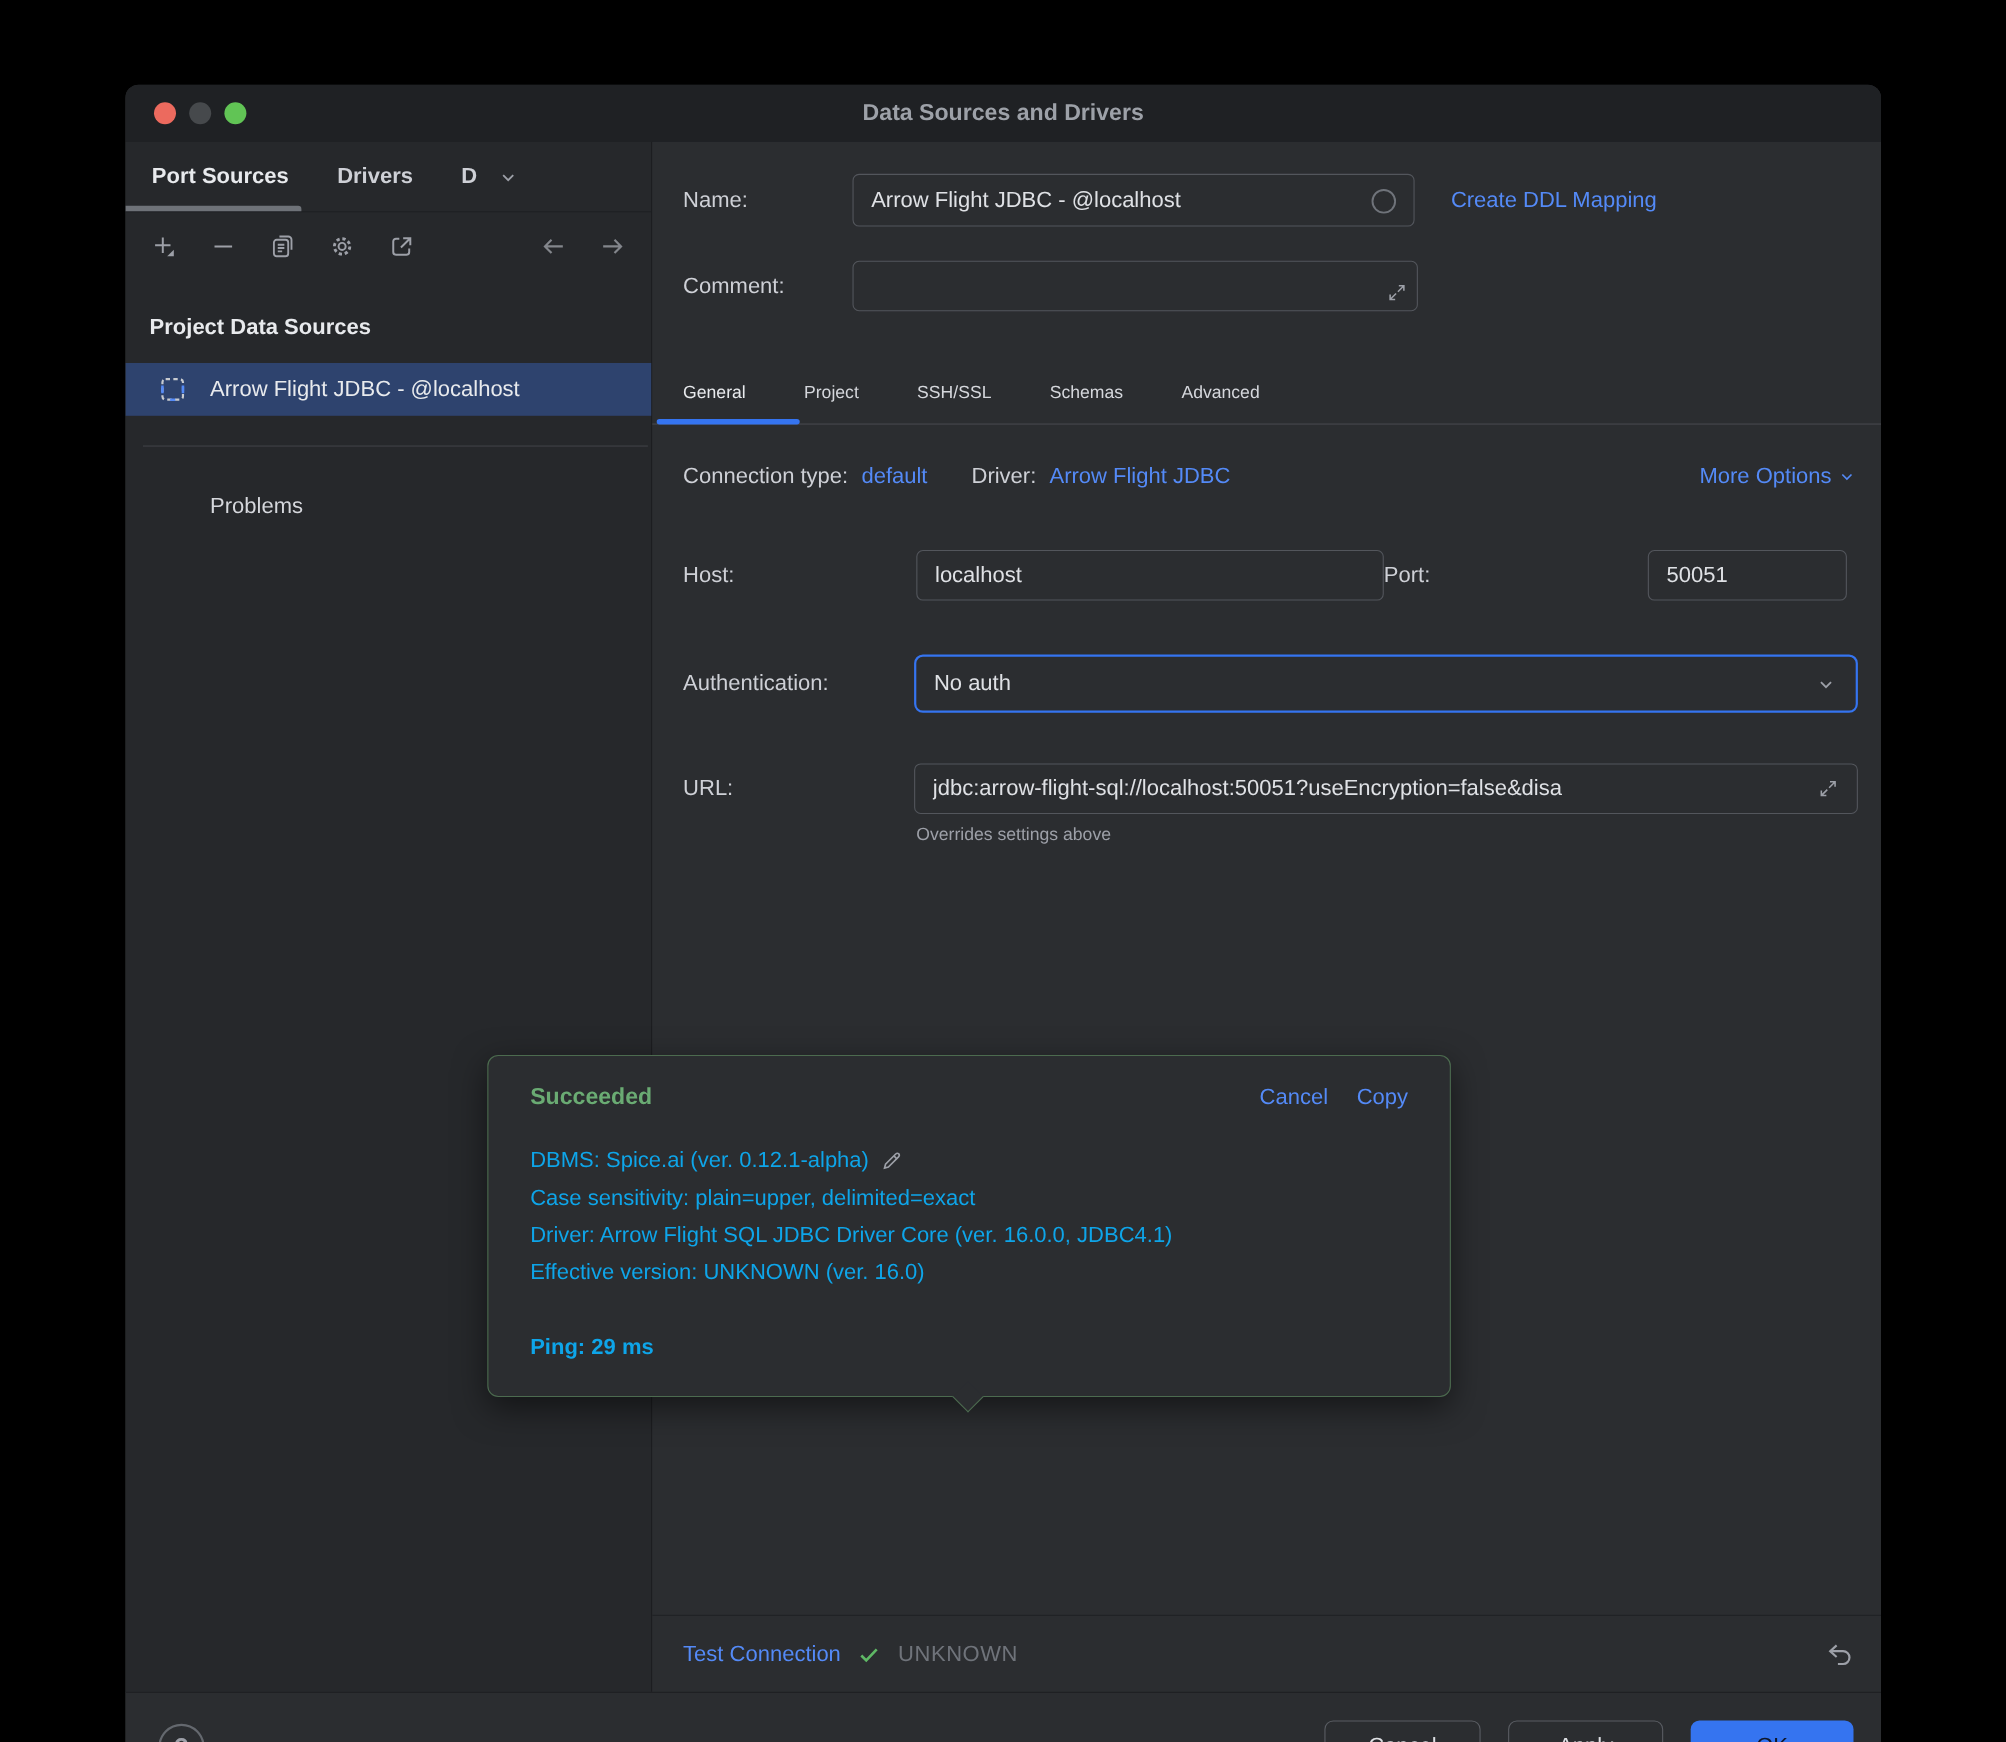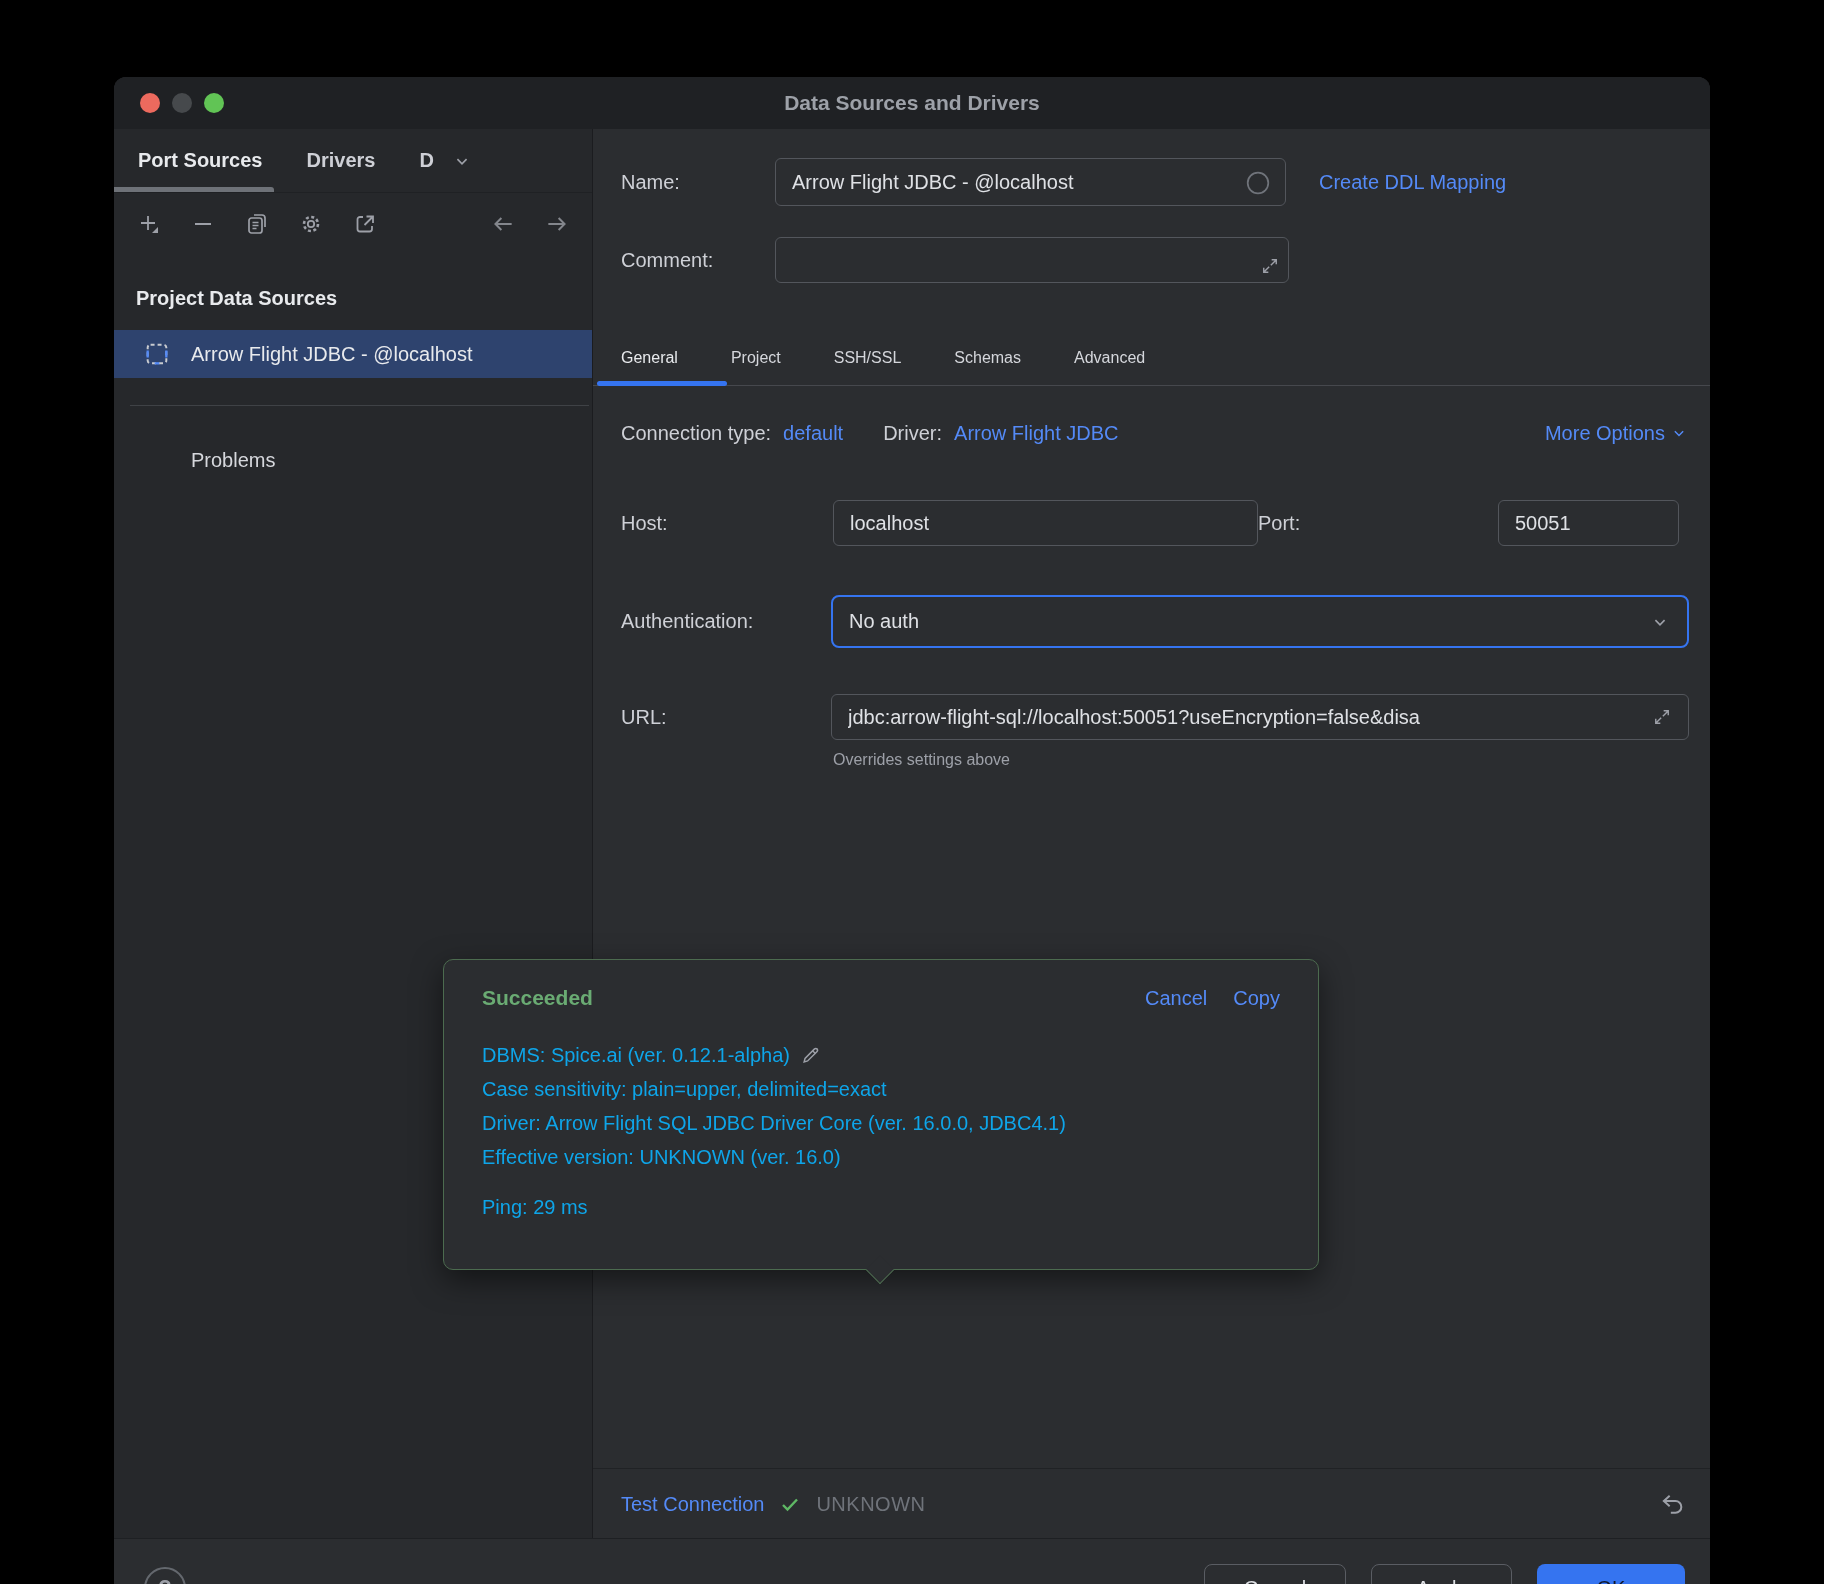--- a/index.html
+++ b/index.html
@@ -98,21 +98,21 @@
   
   .popup{position:absolute;left:329px;top:882px;width:874px;height:309px;z-index:50;
     background:#2B2D30;border:1.5px solid #4C6B4F;border-radius:10px;
     box-shadow:0 10px 30px rgba(0,0,0,.5);}
   .popup-tail{position:absolute;left:426px;bottom:-11px;width:19px;height:19px;background:#2B2D30;
     border-right:1.5px solid #4C6B4F;border-bottom:1.5px solid #4C6B4F;transform:rotate(45deg);}
   .popup-status{position:absolute;left:38px;top:26px;color:#6AAB73;font-weight:bold;font-size:21px;}
   .popup-links{position:absolute;right:38px;top:27px;display:flex;gap:26px;}
   .popup-lines{position:absolute;left:38px;top:78px;right:30px;font-size:20px;line-height:34px;color:#0ea5e9;}
   .popup-line{display:flex;align-items:center;gap:10px;white-space:nowrap;}
-  .popup-line.gap{margin-top:16px;}
+  .popup-line.gap{margin-top:34px;font-weight:bold;}
   
   .footer{position:absolute;left:0;right:0;bottom:0;height:98px;background:#2B2D30;
     border-top:1px solid #1E2023;display:flex;align-items:center;padding:0 25px 0 30px;gap:25px;}
   .help-btn{width:38px;height:38px;border:2px solid #64686E;border-radius:50%;color:#9DA0A8;
     display:flex;align-items:center;justify-content:center;font-size:22px;font-weight:bold;}
   .btn{height:48px;border-radius:8px;display:flex;align-items:center;justify-content:center;
     font-size:20px;box-sizing:border-box;}
   .btn.ghost{border:1.5px solid #5A5D63;color:#DFE1E5;background:transparent;}
   .btn-cancel{width:142px;margin-left:auto;}
   .btn-apply{width:141px;}

